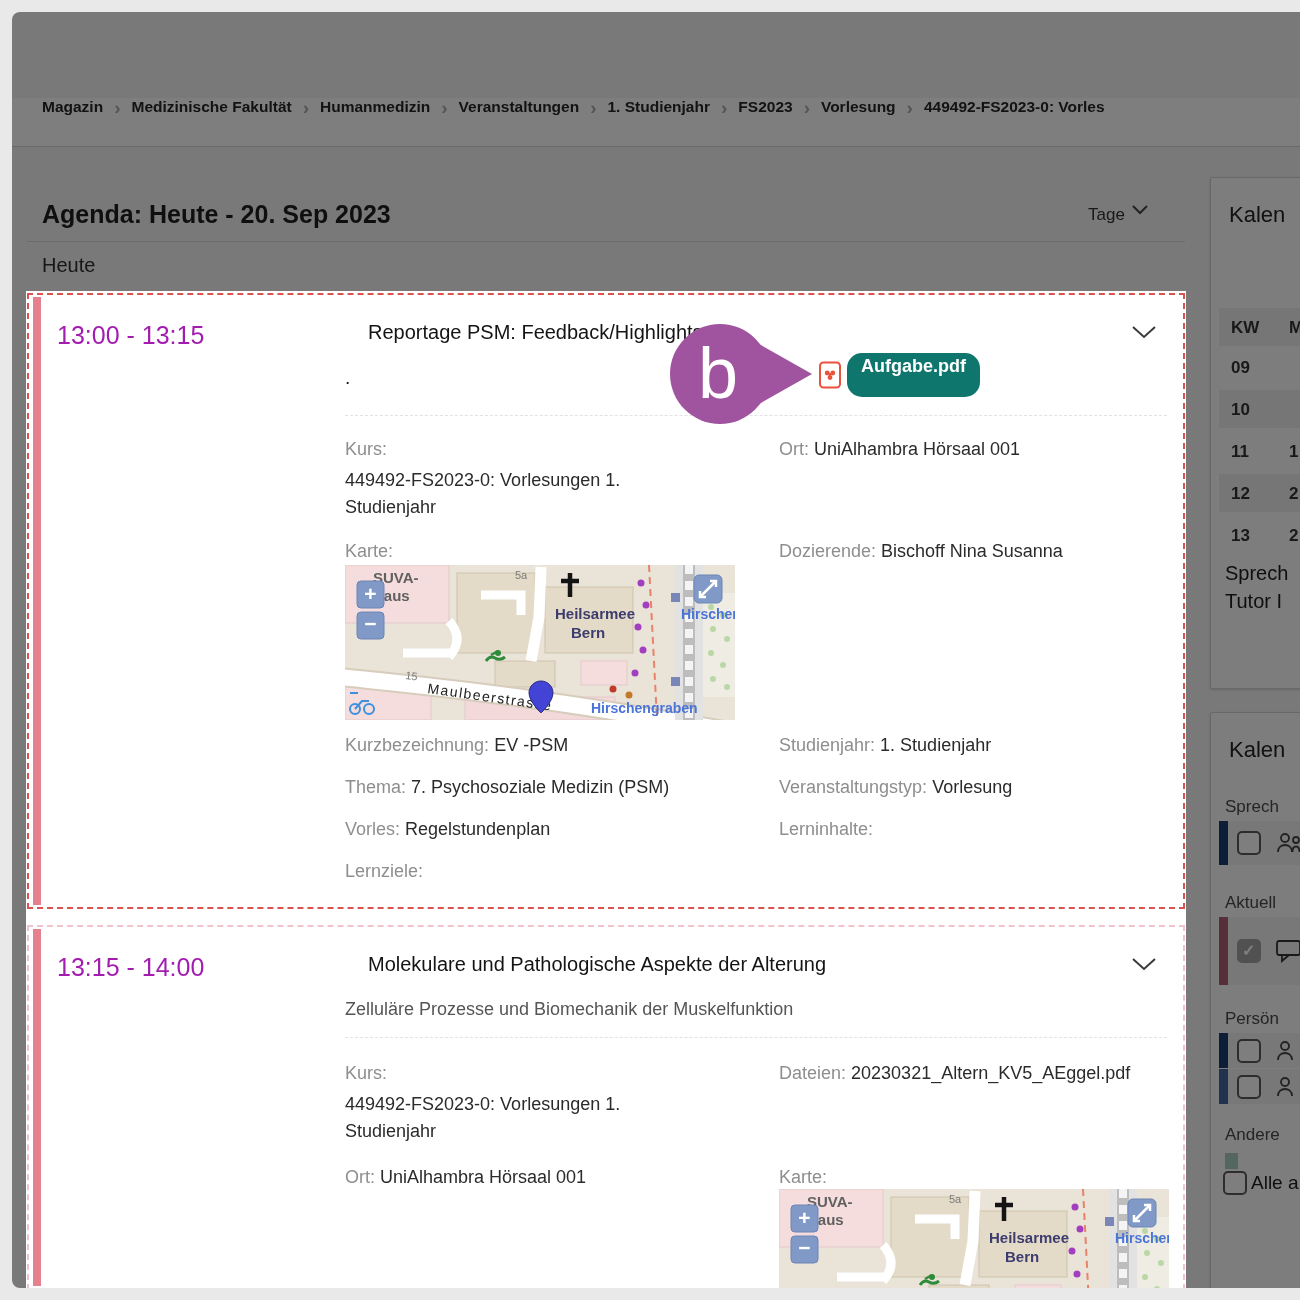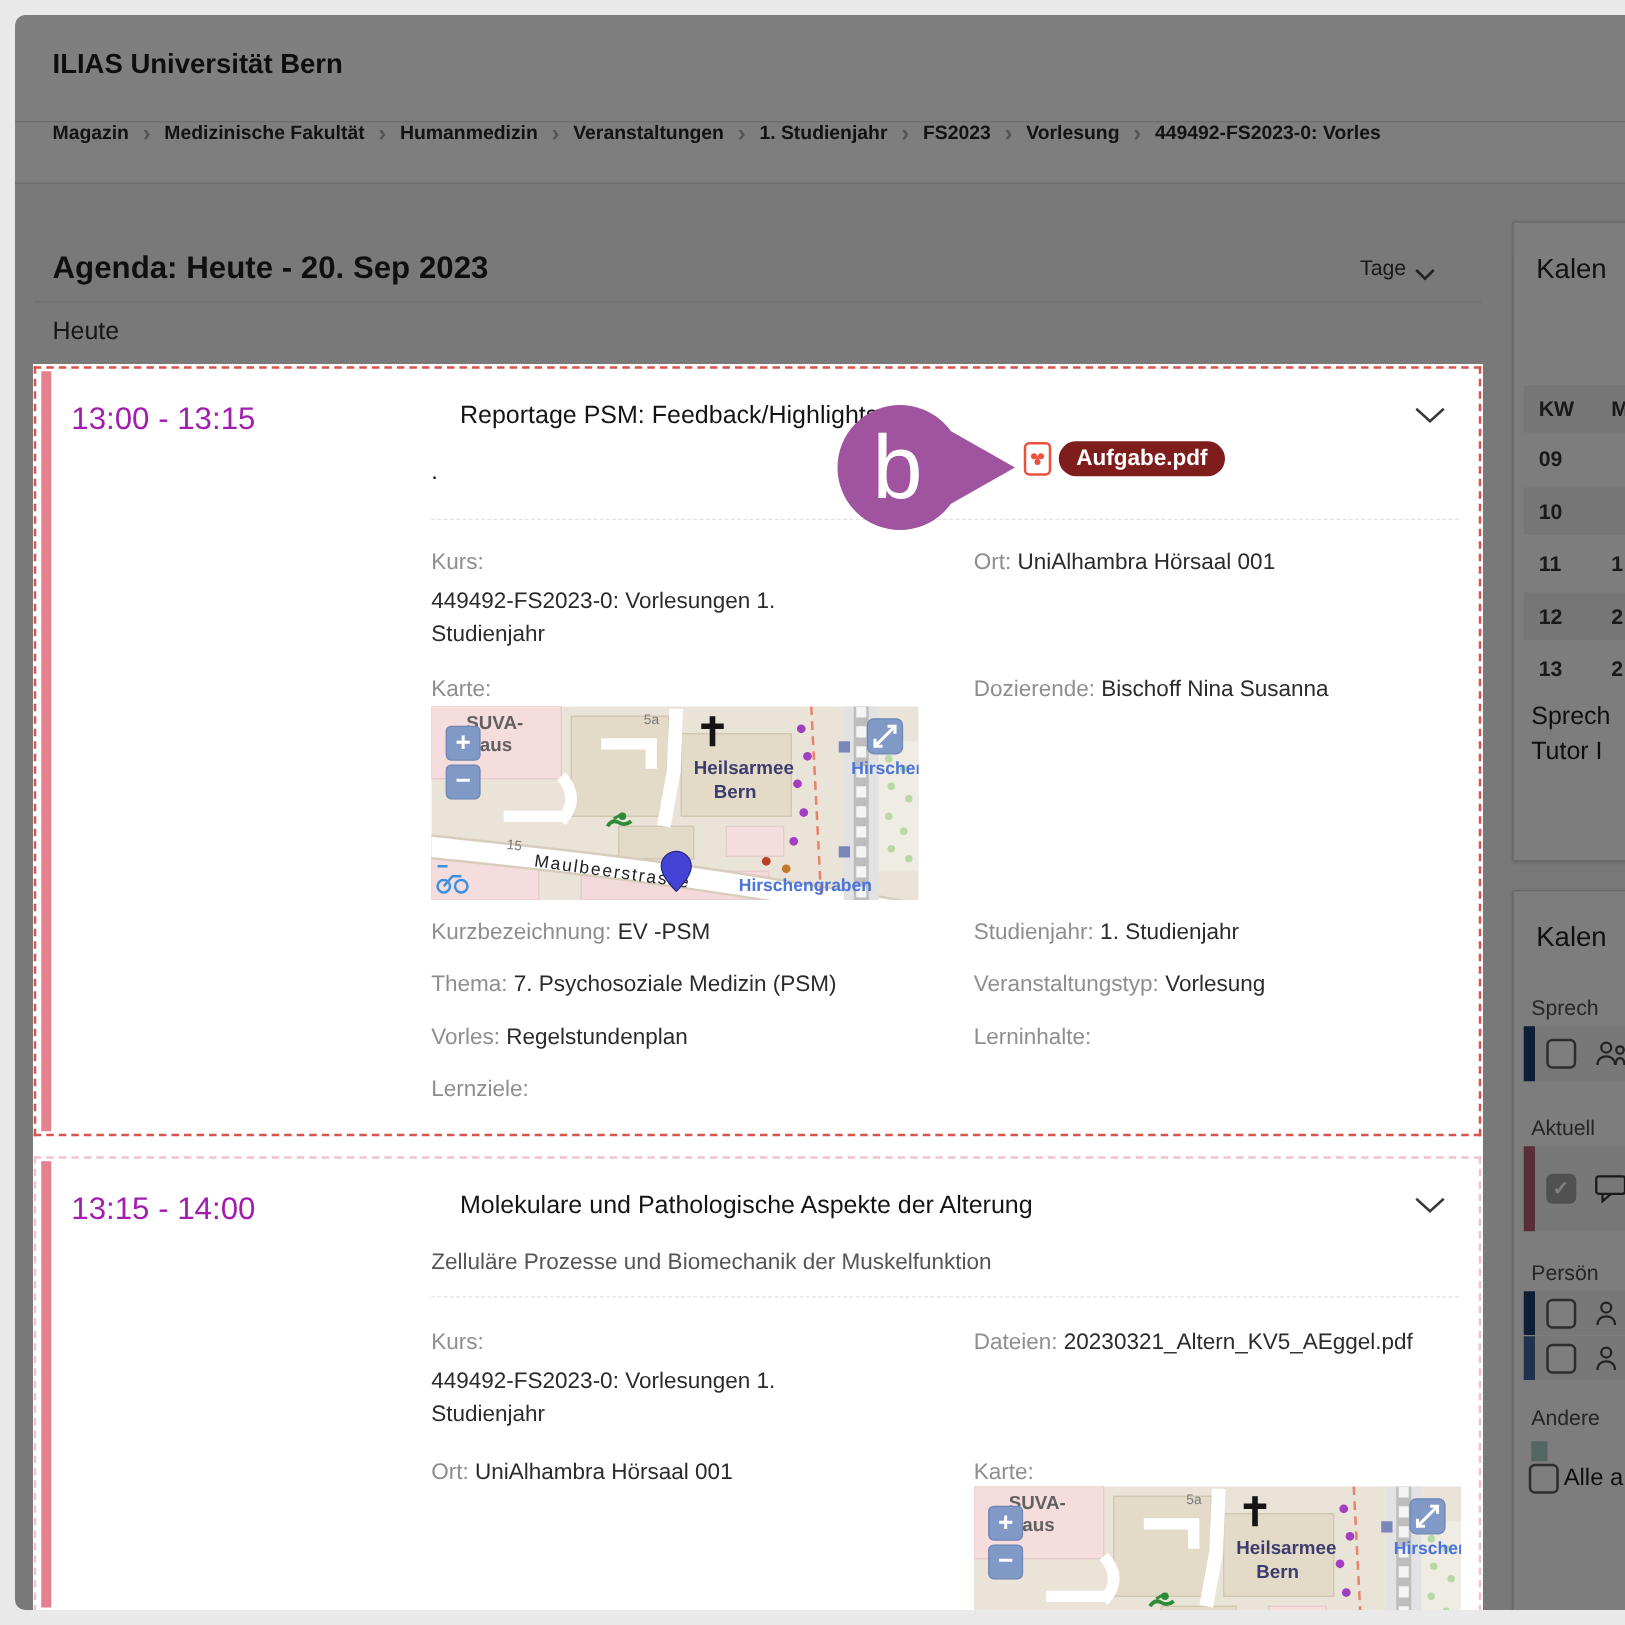--- a/index.html
+++ b/index.html
@@ -15,21 +15,21 @@
 
   
   .crumbs{position:absolute;left:0;top:86px;width:100%;height:49px;background:#fdfdfd;
           border-bottom:1px solid #d2d2d2;display:flex;
           padding-left:30px;box-sizing:border-box;gap:11px;white-space:nowrap;overflow:hidden;}
   .crumb{font-size:15.5px;font-weight:bold;color:#262626;cursor:pointer;}
   .crumb-sep{font-size:19px;color:#aaa;font-weight:bold;line-height:1;}
 
   
   .agenda-title{position:absolute;left:30px;top:188px;font-size:25px;font-weight:bold;color:#1f1f1f;}
-  .tage{position:absolute;left:1076px;top:193px;font-size:17px;color:#333;display:flex;align-items:flex-end;gap:7px;}
+  .tage{position:absolute;left:1076px;top:193px;font-size:17px;color:#333;display:flex;align-items:flex-start;gap:7px;}
   .agenda-divider{position:absolute;left:15px;top:229px;width:1158px;border-top:1px solid #d9d9d9;}
   .heute{position:absolute;left:30px;top:242px;font-size:20px;color:#2e2e2e;}
 
   
   .cards-backdrop{position:absolute;left:14px;top:279px;width:1160px;height:997px;background:#fff;}
   .card{position:absolute;left:15px;width:1154px;background:#fff;}
   .card1{top:281px;height:612px;border:2px dashed #d9534f;}
   .card2{top:913px;height:361px;border:2px dashed #f2c3cc;}
   .sidebar-accent{position:absolute;left:4px;top:2px;bottom:2px;width:8px;background:#e5808f;}
 
@@ -39,22 +39,22 @@
   .ev-note{position:absolute;left:316px;top:72px;font-size:19px;color:#111;}
   .chev{position:absolute;left:1102px;top:30px;cursor:pointer;}
   .dash-sep{position:absolute;left:316px;width:822px;border-top:1px dashed #e2e2e2;}
 
   .row{position:absolute;font-size:18px;line-height:25px;white-space:nowrap;}
   .lbl{color:#8e8e8e;}
   .val{color:#2b2b2b;}
   .wrapval{position:absolute;font-size:18px;line-height:27px;color:#2b2b2b;width:345px;white-space:normal;}
 
   .attach{position:absolute;left:789px;top:58px;display:flex;align-items:center;gap:5px;}
-  .pill{background:#7f1d1d;color:#fff;font-weight:bold;font-size:18px;border-radius:15px;
-        padding:3px 14px 4px;cursor:pointer;}
+  .pill{background:#0f766e;color:#fff;font-weight:bold;font-size:18px;border-radius:15px;
+        padding:3px 14px 20px;cursor:pointer;}
 
   .map{position:absolute;width:390px;height:155px;overflow:hidden;cursor:pointer;}
 
   
   .panel{position:absolute;width:240px;background:#fafafa;border:1px solid #d0d0d0;border-radius:2px;
          box-shadow:0 1px 3px rgba(0,0,0,.15);overflow:hidden;}
   .panel1{left:1198px;top:165px;height:510px;}
   .panel2{left:1198px;top:700px;height:576px;}
   .panel-title{position:absolute;left:18px;top:24px;font-size:22px;color:#222;text-align:right;}
   .kw-band{position:absolute;left:8px;width:224px;height:38px;background:#ececec;}
@@ -78,23 +78,20 @@
             box-shadow:0 0 0 3000px rgba(0,0,0,0.5);pointer-events:none;z-index:40;}
 
   .callout{position:absolute;left:648px;top:300px;z-index:60;}
 </style>
 </head>
 <body>
 
 <div class="page">
   <div class="app">
 
-    <div class="hdr">
-      <div class="hdr-title">ILIAS Universität Bern</div>
-    </div>
 
     <div class="crumbs">
       <span class="crumb">Magazin</span>
       <span class="crumb-sep">›</span>
       <span class="crumb">Medizinische Fakultät</span>
       <span class="crumb-sep">›</span>
       <span class="crumb">Humanmedizin</span>
       <span class="crumb-sep">›</span>
       <span class="crumb">Veranstaltungen</span>
       <span class="crumb-sep">›</span>

